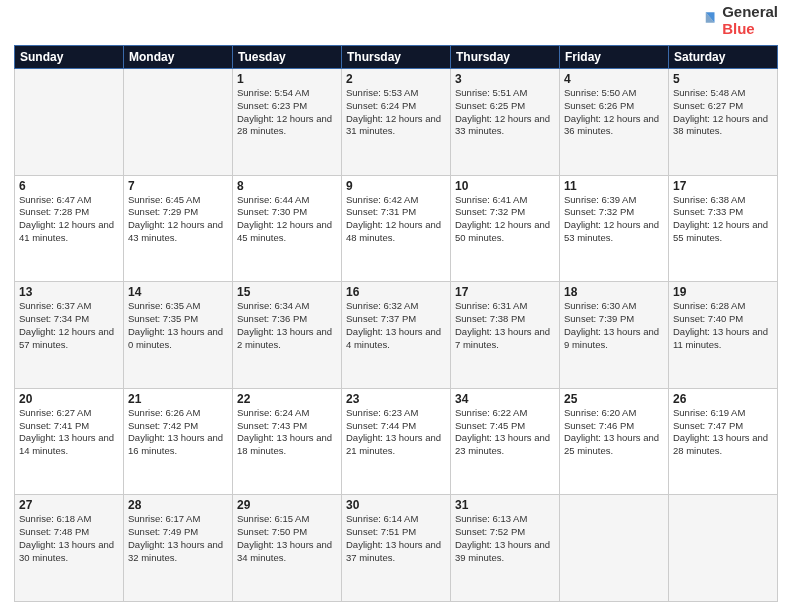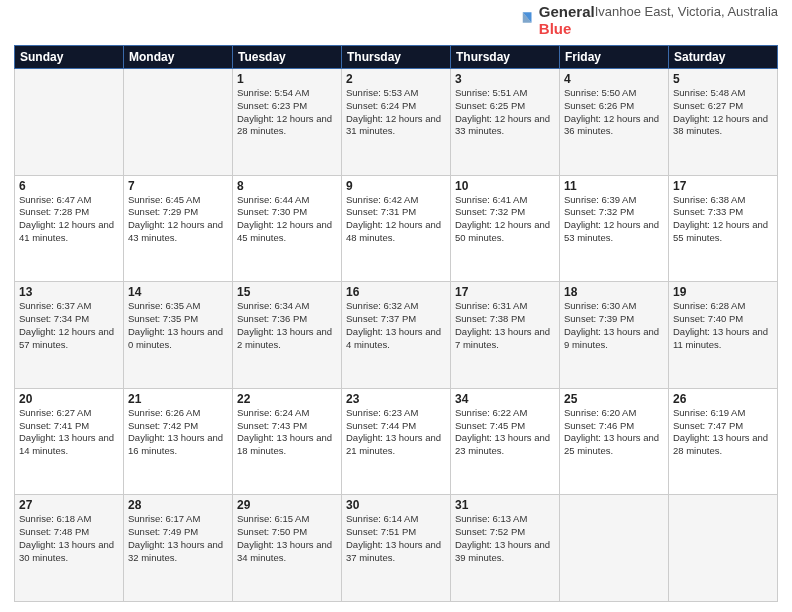--- a/index.html
+++ b/index.html
@@ -116,21 +116,20 @@
       <svg class="logo-icon" viewBox="0 0 32 32" xmlns="http://www.w3.org/2000/svg">
         <polygon points="28,6 18,6 28,18" fill="#4a90d9"></polygon>
         <polygon points="18,6 28,18 18,18" fill="#2a6aaa" opacity="0.6"></polygon>
       </svg>
       <div class="logo-text">
         <span class="logo-general">General</span>
         <span class="logo-blue">Blue</span>
       </div>
     </div>
     <div class="title-block">
-      <div class="subtitle">Ivanhoe East, Victoria, Australia</div>
     </div>
   </div>
 
   <table class="calendar">
     <thead>
       <tr>
 
       <th>Sunday</th>
           <th>Monday</th>
           <th>Tuesday</th>

